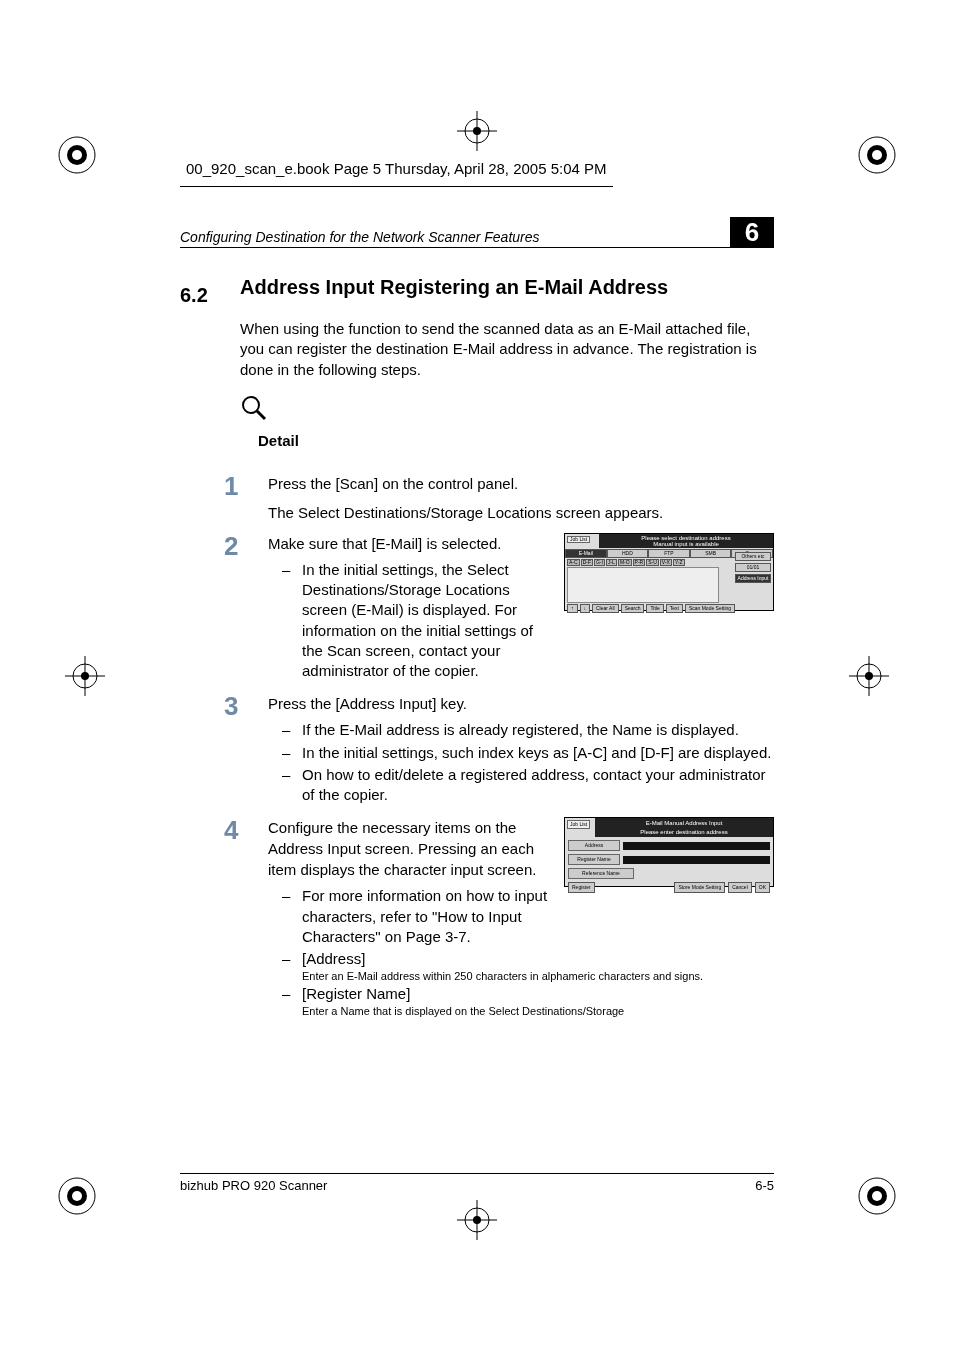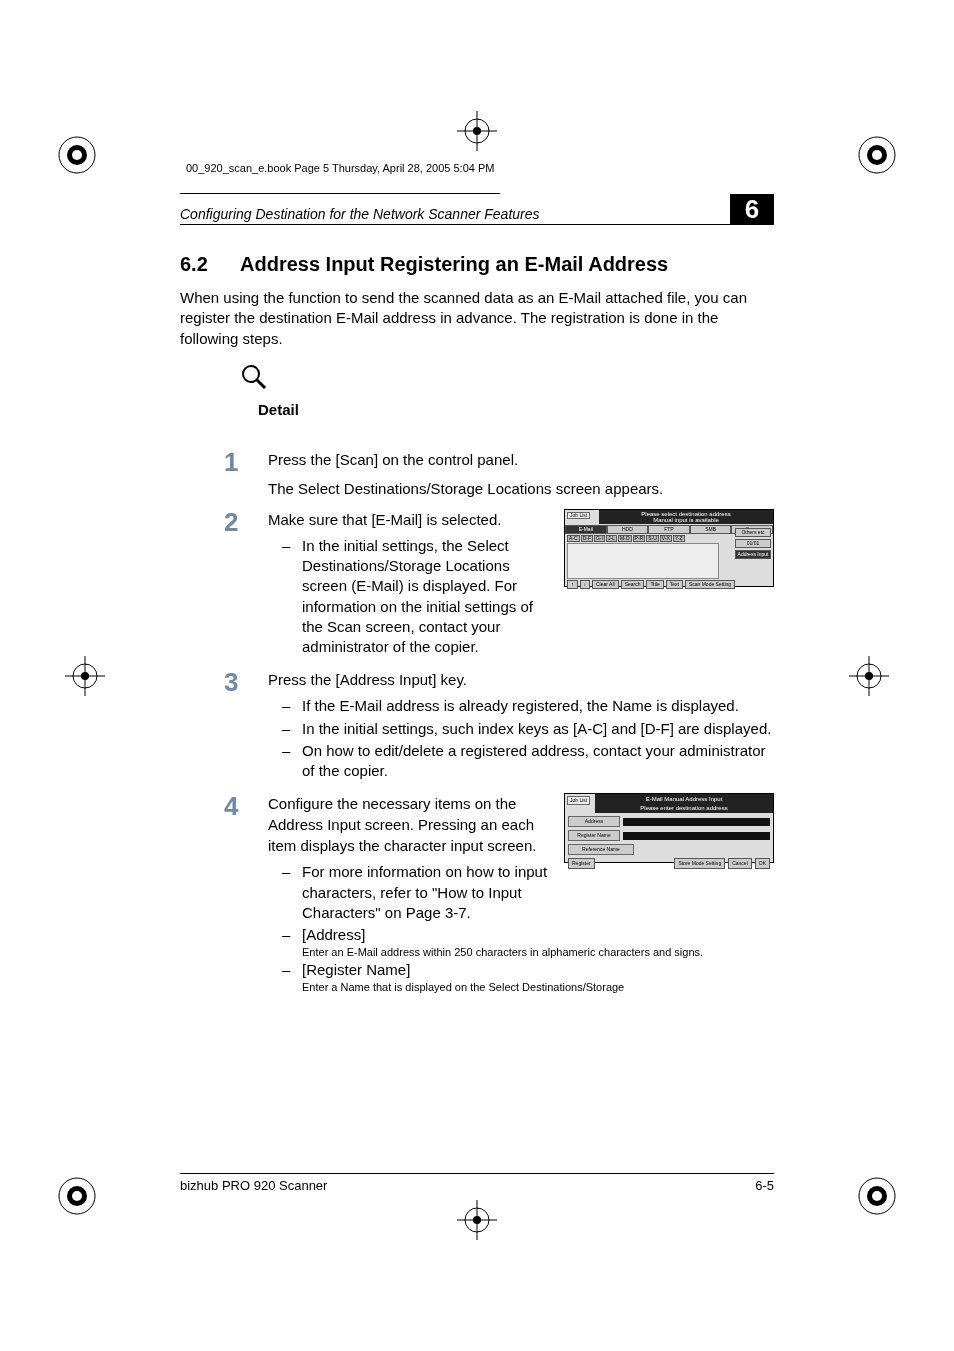--- a/index.html
+++ b/index.html
@@ -34,23 +34,24 @@
 
   .content {
     position: absolute;
     left: 180px;
     right: 180px;
     top: 158px;
     bottom: 158px;
   }
 
   .book-header {
-    font-size: 11px;
+    font-size: 15px;
     border-bottom: 0.5px solid #000;
-    padding: 2px 6px 19px 6px;
+    padding: 2px 6px 9px 6px;
+    margin-bottom: 30px;
     display: inline-block;
   }
 
   .running-head {
     display: flex;
     align-items: flex-end;
     justify-content: space-between;
     border-bottom: 1px solid #000;
     padding-bottom: 2px;
     margin-bottom: 28px;
@@ -72,26 +73,26 @@
     margin-bottom: -2px;
   }
 
   .h2 {
     font-size: 20px;
     font-weight: bold;
     margin-bottom: 12px;
     display: flex;
     gap: 18px;
   }
-  .h2-num { min-width: 42px; }
-
-  .body-indent { }
+  .h2-num { min-width: 42px; margin-top: 8px; }
+
+  .body-indent { margin-left: 60px; }
   .p { font-size: 15px; line-height: 1.35; margin-bottom: 14px; }
 
-  .detail-block { margin-left: 60px; margin-top: 4px; margin-bottom: 31px; }
+  .detail-block { margin-left: 60px; margin-top: 4px; margin-bottom: 24px; }
   .detail-icon { margin-bottom: 6px; }
   .detail-label { font-weight: bold; font-size: 15px; margin-left: 18px; }
   .detail-body { font-style: italic; font-size: 15px; margin-left: 18px; line-height:1.35; }
 
   .step { display: flex; gap: 24px; margin-left: 44px; margin-bottom: 10px; }
   .step-num { font-size: 26px; font-weight: bold; color: #6f8aa6; min-width: 20px; line-height: 1; }
   .step-body { font-size: 15px; line-height: 1.4; flex: 1; }
   .step-body .result { margin-top: 8px; }
 
   .bullets { margin-top: 6px; }

